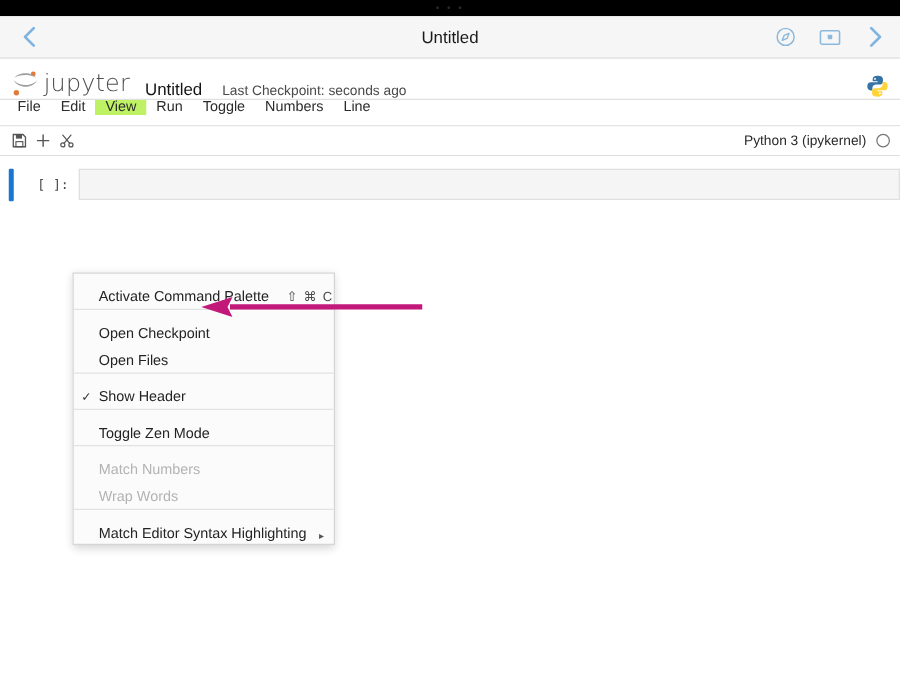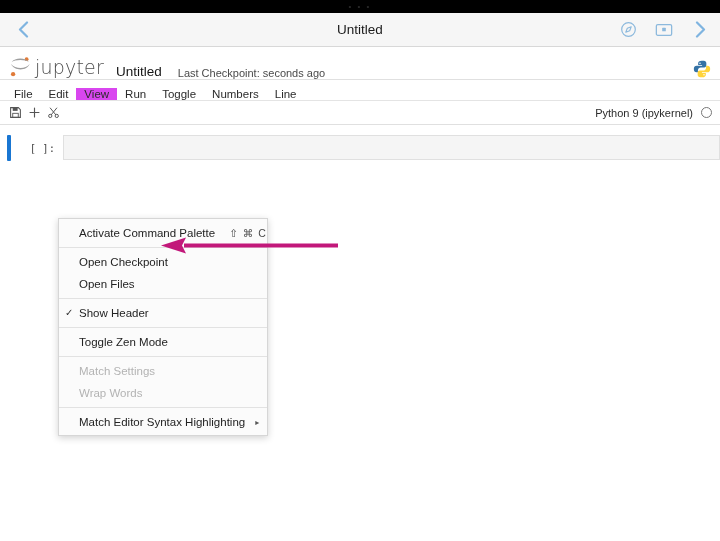--- a/index.html
+++ b/index.html
@@ -113,36 +113,36 @@
     display: flex;
     align-items: center;
   }
 
   
   .menubar {
     height: 21px;
     background: #ffffff;
     border-bottom: 1px solid #e4e4e4;
     display: flex;
-    align-items: flex-end;
+    align-items: flex-start;
     padding-left: 6px;
     box-sizing: border-box;
     position: relative;
     z-index: 30;
   }
   .menu-item {
     font-size: 11.5px;
     color: #2b2b2b;
     padding: 0 8px;
     display: flex;
     align-items: center;
     cursor: pointer;
   }
   .menu-item.active {
-    background: #d946ef;
+    background: #bef264;
   }
 
   
   .toolbar {
     height: 24px;
     background: #ffffff;
     border-bottom: 1px solid #e0e0e0;
     display: flex;
     align-items: center;
     padding: 0 6px;
@@ -225,21 +225,21 @@
     width: 210px;
     background: #fbfbfb;
     border: 1px solid #d6d6d6;
     box-shadow: 0 2px 7px rgba(0,0,0,0.18);
     z-index: 50;
     padding: 3px 0 2px 0;
     box-sizing: border-box;
   }
   .dd-item {
     display: flex;
-    align-items: center;
+    align-items: flex-end;
     height: 22px;
     padding: 0 8px 0 6px;
     font-size: 11.5px;
     color: #232323;
     cursor: pointer;
     box-sizing: border-box;
     white-space: nowrap;
   }
   .dd-item.disabled {
     color: #b3b3b3;
@@ -367,21 +367,21 @@
   </div>
   <div class="tb-btn">
     <svg width="13" height="13" viewBox="0 0 16 16" aria-hidden="true">
       <circle cx="4" cy="12.2" r="2" fill="none" stroke="#555" stroke-width="1.2"></circle>
       <circle cx="12" cy="12.2" r="2" fill="none" stroke="#555" stroke-width="1.2"></circle>
       <path d="M5.2 10.8 L12 2.5 M10.8 10.8 L4 2.5" stroke="#555" stroke-width="1.2" stroke-linecap="round"></path>
     </svg>
   </div>
 
   <div class="toolbar-right">
-    <span class="kernel-name">Python 9 (ipykernel)</span>
+    <span class="kernel-name">Python 3 (ipykernel)</span>
     <span class="kernel-dot"></span>
   </div>
 </div>
 
 <div class="notebook">
 
   <div class="cell-row">
     <div class="cell-select-bar"></div>
     <div class="cell-prompt">[ ]:</div>
     <div class="cell-input"></div>
@@ -419,21 +419,21 @@
     <div class="dd-item">
       <span class="dd-check"></span>
       <span class="dd-label">Toggle Zen Mode</span>
     </div>
 
     <div class="dd-sep"></div>
 
 
     <div class="dd-item disabled">
       <span class="dd-check"></span>
-      <span class="dd-label">Match Settings</span>
+      <span class="dd-label">Match Numbers</span>
     </div>
 
     <div class="dd-item disabled">
       <span class="dd-check"></span>
       <span class="dd-label">Wrap Words</span>
     </div>
 
     <div class="dd-sep"></div>
 
     <div class="dd-item">

